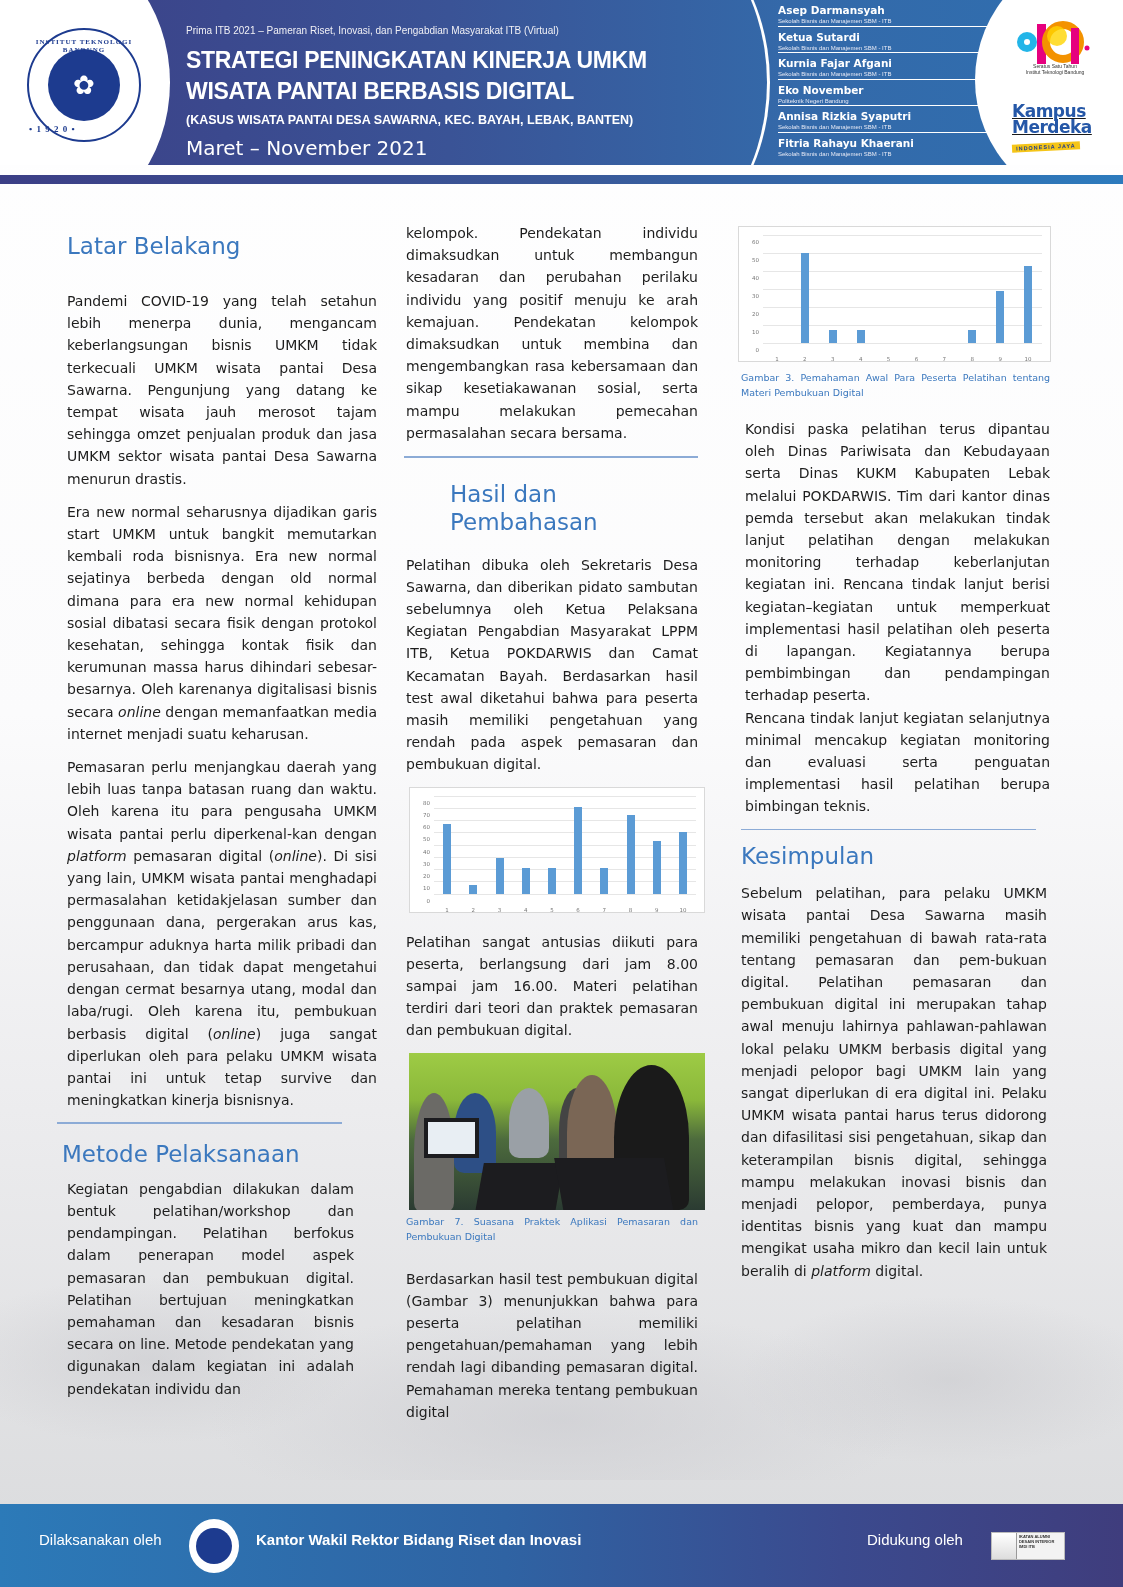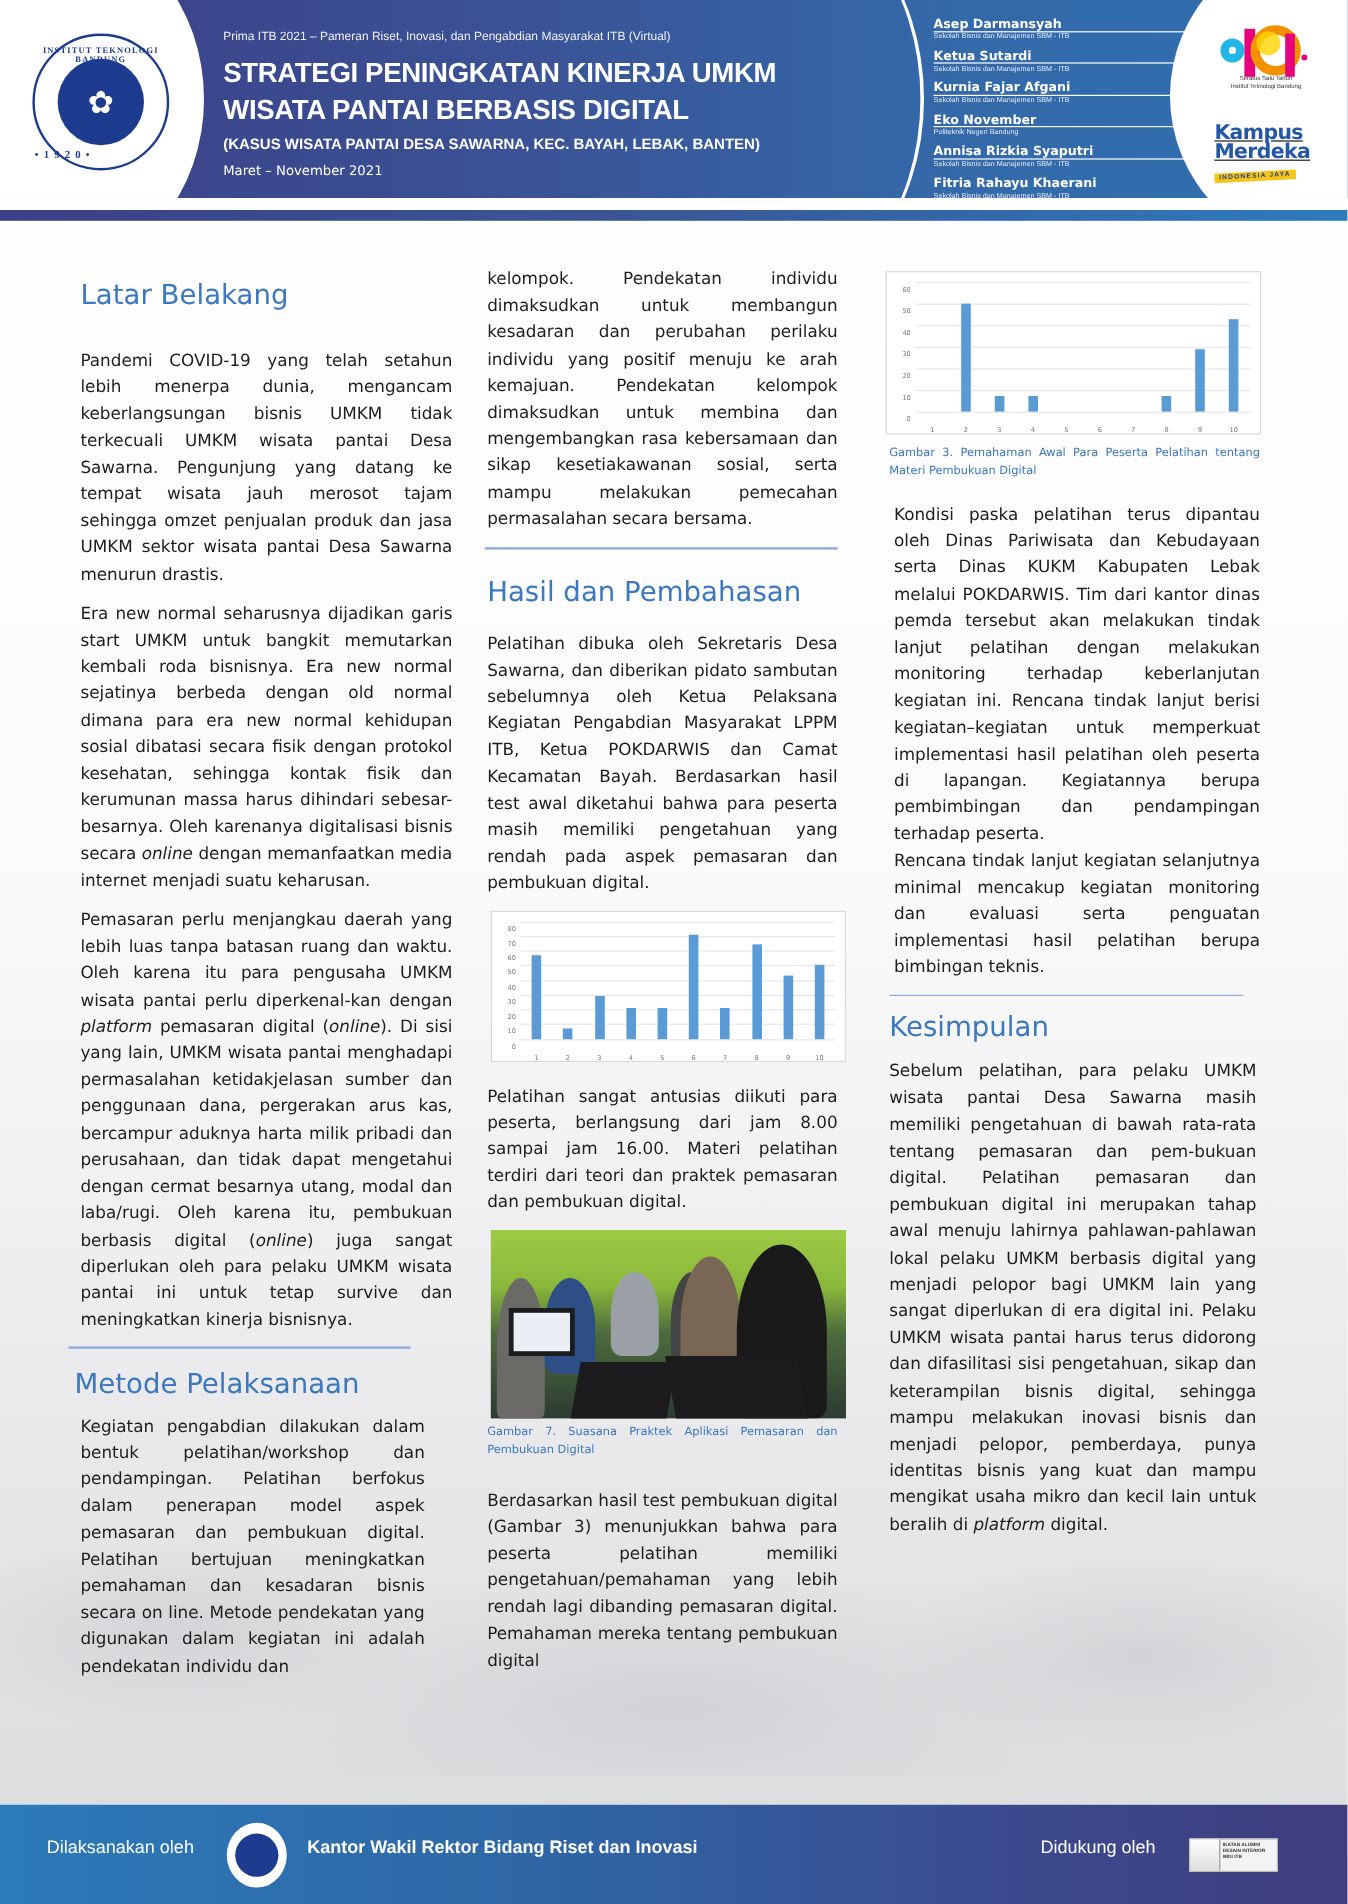--- a/index.html
+++ b/index.html
@@ -43,28 +43,28 @@
   .itb-logo .ring-text {
     position: absolute; font-size: 7px; color: #1d3b8f; font-family: "Liberation Serif", serif;
     letter-spacing: 1px; font-weight: bold;
   }
   .itb-logo .ring-top { top: 8px; left: 0; width: 100%; text-align: center; }
   .itb-logo .ring-bottom { bottom: 6px; left: 0; width: 100%; text-align: left; font-size: 9px; }
 
   .hdr-event { position: absolute; left: 186px; top: 25px; font-size: 10px; color: #f0f0f5; }
   .hdr-title { position: absolute; left: 186px; top: 45px; font-size: 23px; font-weight: bold; color: #fff; line-height: 31px; letter-spacing: -0.3px; }
   .hdr-subtitle { position: absolute; left: 186px; top: 113px; font-size: 12.5px; font-weight: bold; color: #fff; }
-  .hdr-date { position: absolute; left: 186px; top: 136px; font-size: 11px; color: #fff; font-family: "DejaVu Sans", sans-serif; }
+  .hdr-date { position: absolute; left: 186px; top: 136px; font-size: 20px; color: #fff; font-family: "DejaVu Sans", sans-serif; }
 
   .hdr-arc {
     position: absolute; left: 500px; top: -90px; width: 270px; height: 345px;
     border-radius: 50%; border-right: 3px solid #fff;
   }
   .authors { position: absolute; left: 778px; top: 0; width: 250px; }
-  .author { height: 26.5px; border-bottom: 1.5px solid #fff; padding-top: 14px; }
+  .author { height: 26.5px; border-bottom: 1.5px solid #fff; padding-top: 4px; }
   .author:last-child { border-bottom: none; }
   .author-name { font-size: 10.5px; font-weight: bold; color: #fff; font-family: "DejaVu Sans", sans-serif; line-height: 13px; }
   .author-aff { font-size: 6px; color: #e6e9f5; line-height: 9px; }
 
   .hdr-right-circle {
     position: absolute; left: 975px; top: -50px; width: 260px; height: 260px;
     border-radius: 50%; background: #fff;
   }
   .logo-101 { position: absolute; left: 1013px; top: 18px; width: 80px; height: 60px; }
   .logo-101-caption { position: absolute; left: 1005px; top: 63px; width: 100px; font-size: 5px; color: #333; text-align: center; line-height: 6px; }
@@ -197,21 +197,21 @@
   <p><span>Era new normal seharusnya dijadikan garis start UMKM untuk bangkit memutarkan kembali roda bisnisnya. Era new normal sejatinya berbeda dengan old normal dimana para era new normal kehidupan sosial dibatasi secara fisik dengan protokol kesehatan, sehingga kontak fisik dan kerumunan massa harus dihindari sebesar-besarnya. Oleh karenanya digitalisasi bisnis secara </span><em>online</em><span> dengan memanfaatkan media internet menjadi suatu keharusan.</span></p>
   <p><span>Pemasaran perlu menjangkau daerah yang lebih luas tanpa batasan ruang dan waktu. Oleh karena itu para pengusaha UMKM wisata pantai perlu diperkenal-kan dengan </span><em>platform</em><span> pemasaran digital (</span><em>online</em><span>). Di sisi yang lain, UMKM wisata pantai menghadapi permasalahan ketidakjelasan sumber dan penggunaan dana, pergerakan arus kas, bercampur aduknya harta milik pribadi dan perusahaan,       dan tidak dapat mengetahui dengan cermat besarnya utang, modal dan laba/rugi. Oleh karena itu, pembukuan berbasis digital (</span><em>online</em><span>) juga sangat diperlukan oleh para pelaku UMKM wisata pantai ini untuk tetap survive dan meningkatkan kinerja bisnisnya.</span></p>
   <div class="divider" style="margin:8px 0 16px -10px; width:285px;"></div>
   <h2 class="section-title" style="margin-left:-5px; margin-bottom:10px;">Metode Pelaksanaan</h2>
   <p style="width:287px">Kegiatan pengabdian dilakukan dalam bentuk pelatihan/workshop dan pendampingan. Pelatihan berfokus dalam penerapan model aspek pemasaran dan pembukuan digital. Pelatihan bertujuan meningkatkan pemahaman dan kesadaran bisnis secara on line. Metode pendekatan yang digunakan dalam kegiatan ini adalah pendekatan individu dan</p>
 </div>
 
 <div class="col col2">
   <p>kelompok. Pendekatan individu dimaksudkan untuk membangun kesadaran dan perubahan perilaku individu yang positif menuju ke arah kemajuan. Pendekatan kelompok dimaksudkan untuk membina dan mengembangkan rasa kebersamaan dan sikap kesetiakawanan sosial, serta mampu melakukan pemecahan permasalahan secara bersama.</p>
   <div class="divider" style="margin:12px 0 22px -2px;"></div>
-  <h2 class="section-title" style="margin-bottom:18px;">Hasil dan Pembahasan</h2>
+  <h2 class="section-title" style="margin-bottom:18px;margin-left:44px;">Hasil dan Pembahasan</h2>
   <p>Pelatihan dibuka oleh Sekretaris Desa Sawarna, dan diberikan pidato sambutan sebelumnya oleh Ketua Pelaksana Kegiatan Pengabdian Masyarakat LPPM ITB, Ketua POKDARWIS dan Camat Kecamatan Bayah. Berdasarkan hasil test awal diketahui bahwa para peserta masih memiliki pengetahuan yang rendah pada aspek pemasaran dan pembukuan digital.</p>
 
   <div class="chart" id="chart1" style="width:296px; height:126px; margin:4px 0 18px 3px;">
       <div class="grid" style="top: 106px; left: 24px;"></div>
       <div class="ytick" style="top: 102px;">0</div>
       <div class="grid" style="top: 93.75px; left: 24px;"></div>
       <div class="ytick" style="top: 89.75px;">10</div>
       <div class="grid" style="top: 81.5px; left: 24px;"></div>
       <div class="ytick" style="top: 77.5px;">20</div>
       <div class="grid" style="top: 69.25px; left: 24px;"></div>

